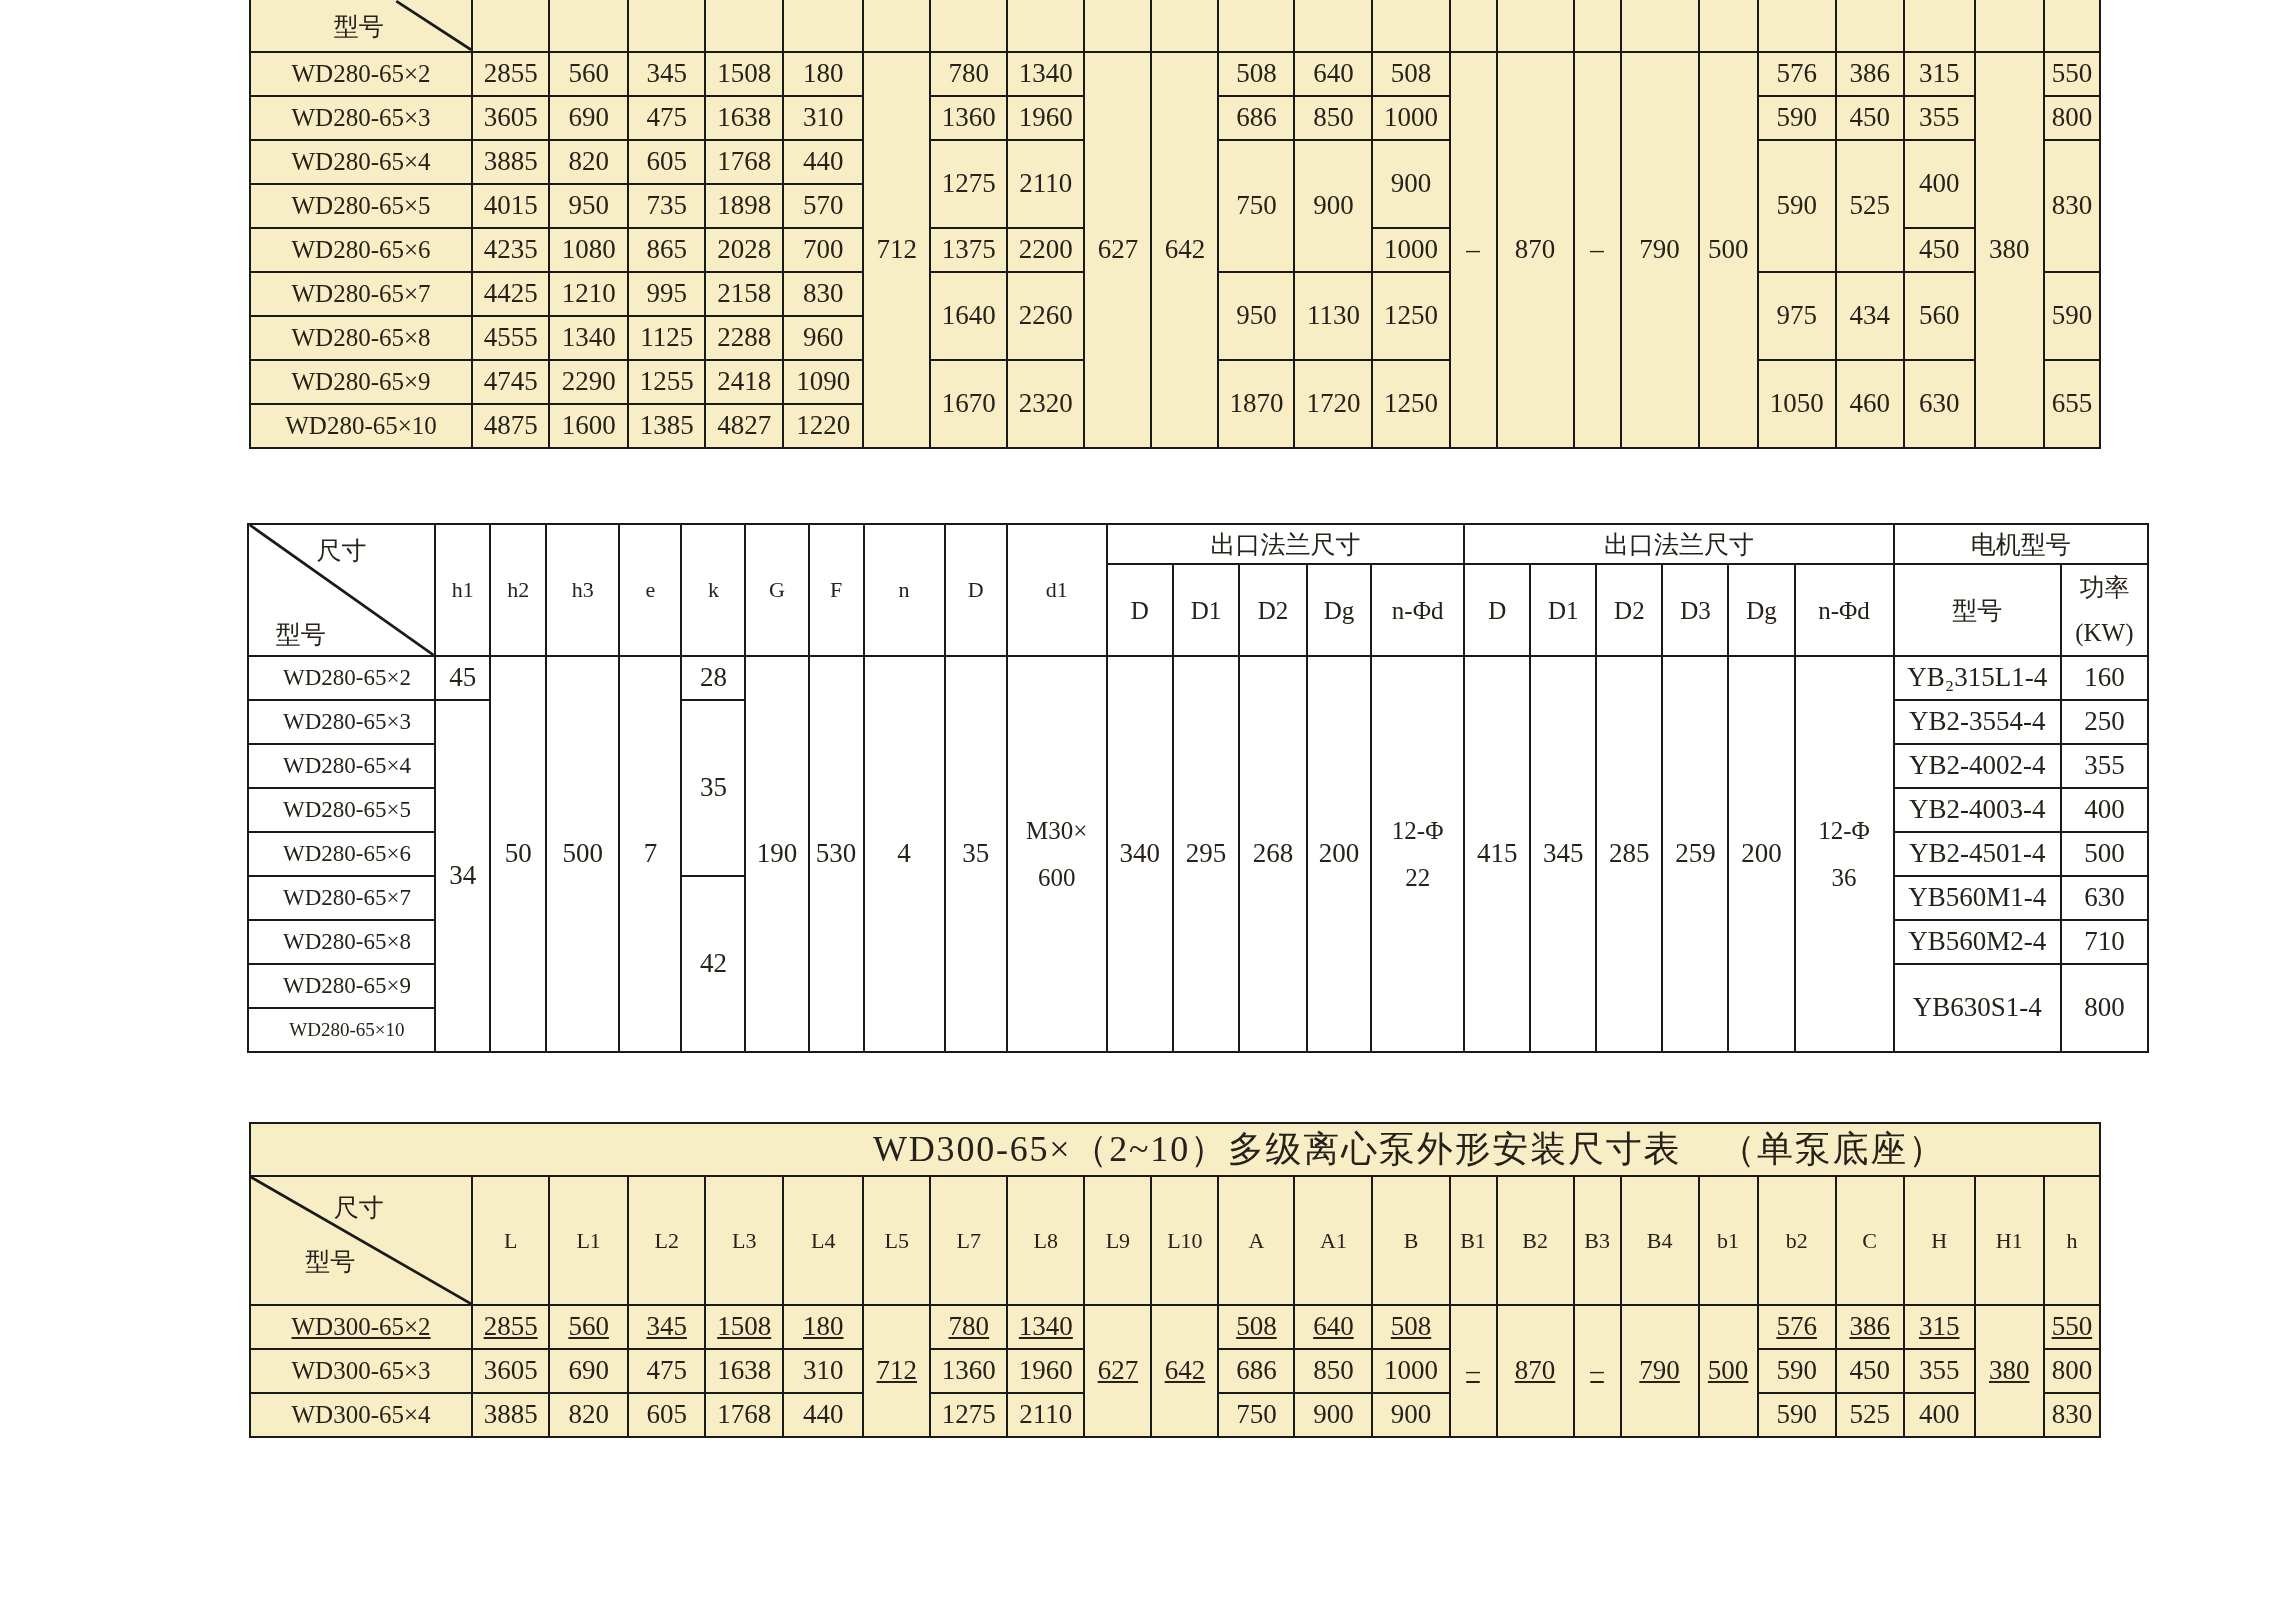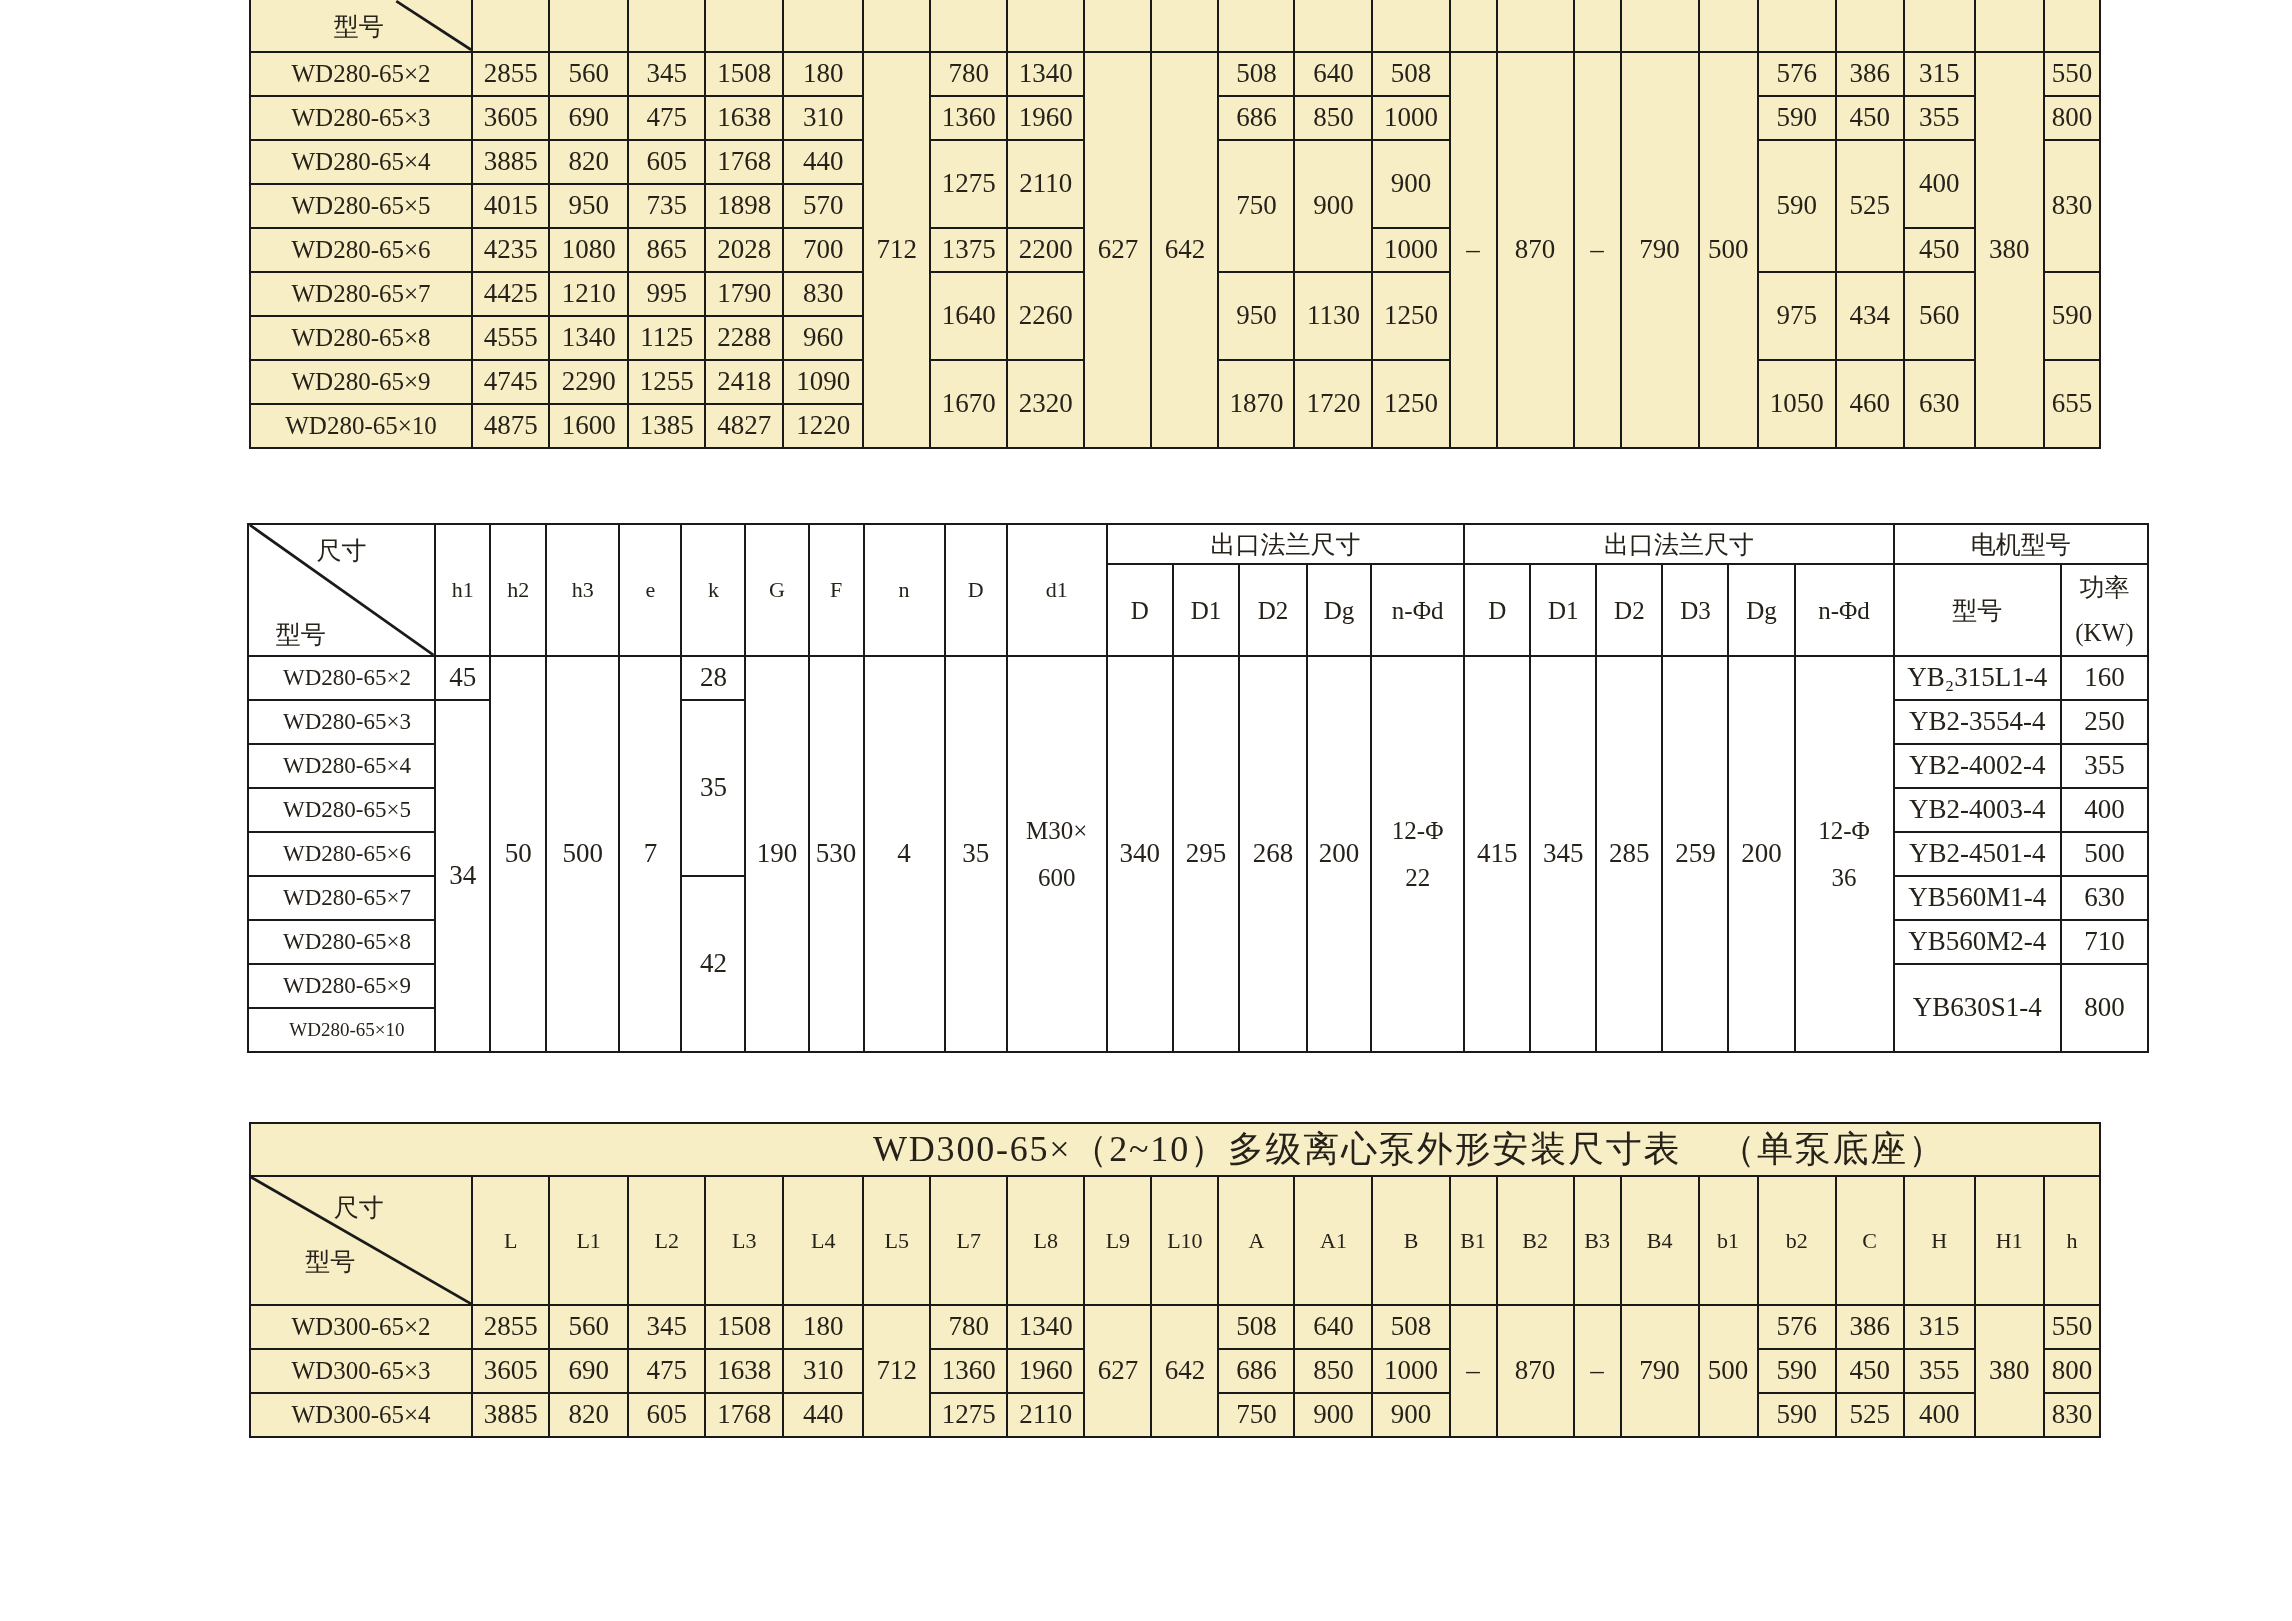--- a/index.html
+++ b/index.html
@@ -175,21 +175,21 @@
           <td class="val">1375</td>
           <td class="val">2200</td>
           <td class="val">1000</td>
           <td class="val">450</td>
         </tr>
         <tr style="height: 44px;">
           <td class="model">WD280-65×7</td>
           <td class="val">4425</td>
           <td class="val">1210</td>
           <td class="val">995</td>
-          <td class="val">1790</td>
+          <td class="val">2158</td>
           <td class="val">830</td>
           <td class="val" rowspan="2">1640</td>
           <td class="val" rowspan="2">2260</td>
           <td class="val" rowspan="2">950</td>
           <td class="val" rowspan="2">1130</td>
           <td class="val" rowspan="2">1250</td>
           <td class="val" rowspan="2">975</td>
           <td class="val" rowspan="2">434</td>
           <td class="val" rowspan="2">560</td>
           <td class="val" rowspan="2">590</td>
@@ -429,21 +429,21 @@
         <th class="colhead">B4</th>
         <th class="colhead">b1</th>
         <th class="colhead">b2</th>
         <th class="colhead">C</th>
         <th class="colhead">H</th>
         <th class="colhead">H1</th>
         <th class="colhead">h</th>
       </tr>
     </thead>
     <tbody>
-        <tr style="height: 44px;">
+        <tr style="height: 44px; text-decoration: underline;">
           <td class="model">WD300-65×2</td>
           <td class="val">2855</td>
           <td class="val">560</td>
           <td class="val">345</td>
           <td class="val">1508</td>
           <td class="val">180</td>
           <td class="val" rowspan="3">712</td>
           <td class="val">780</td>
           <td class="val">1340</td>
           <td class="val" rowspan="3">627</td>

